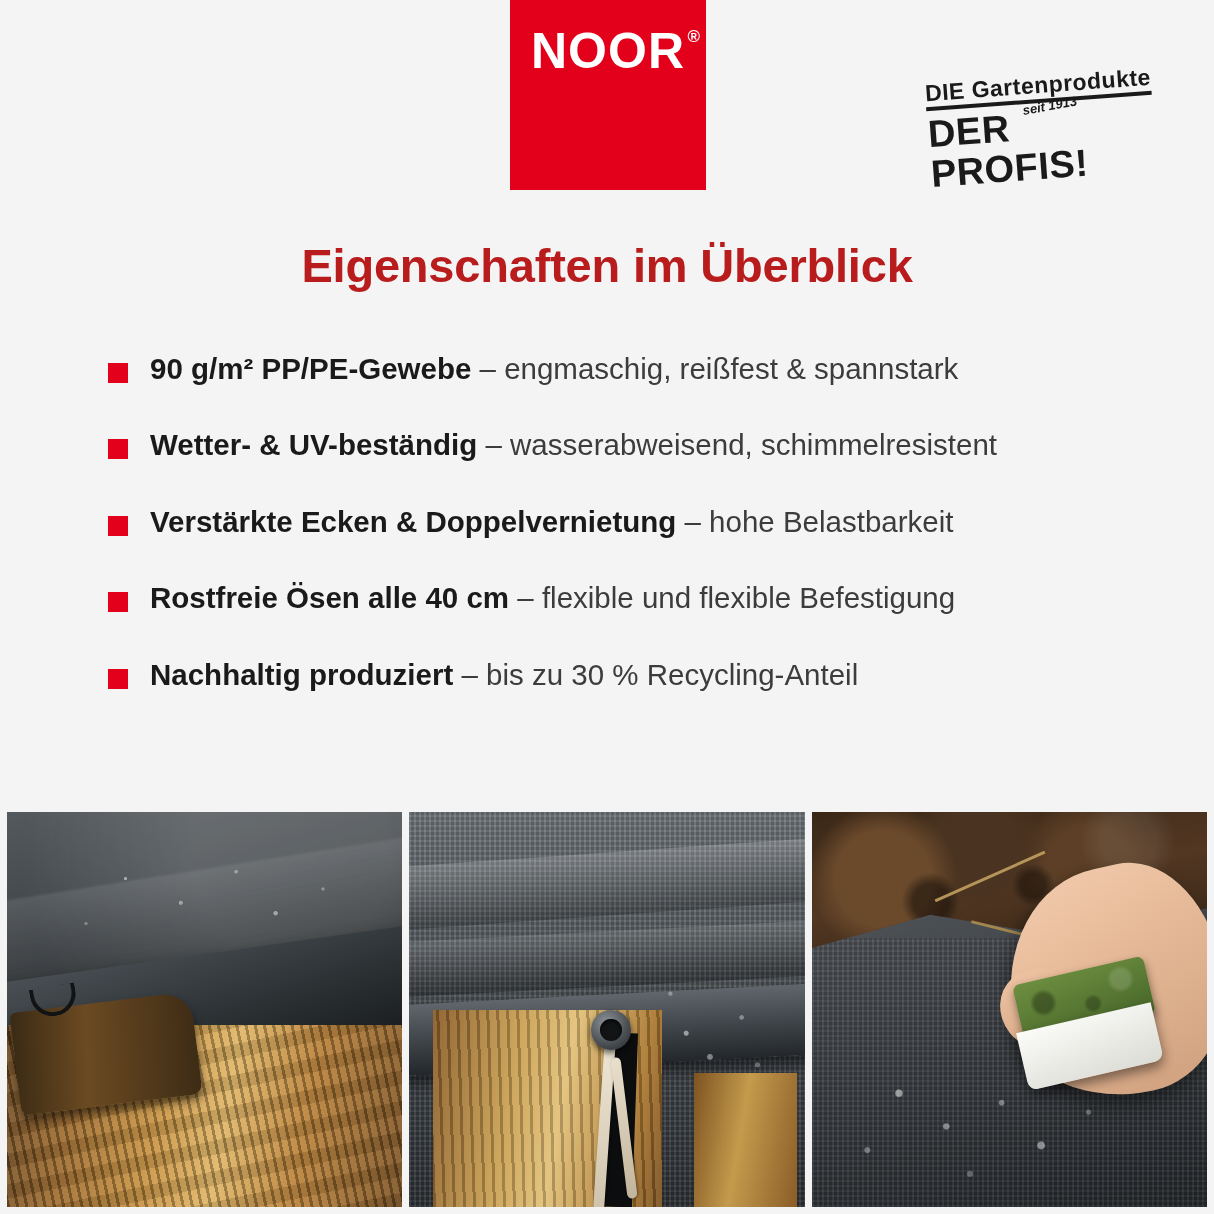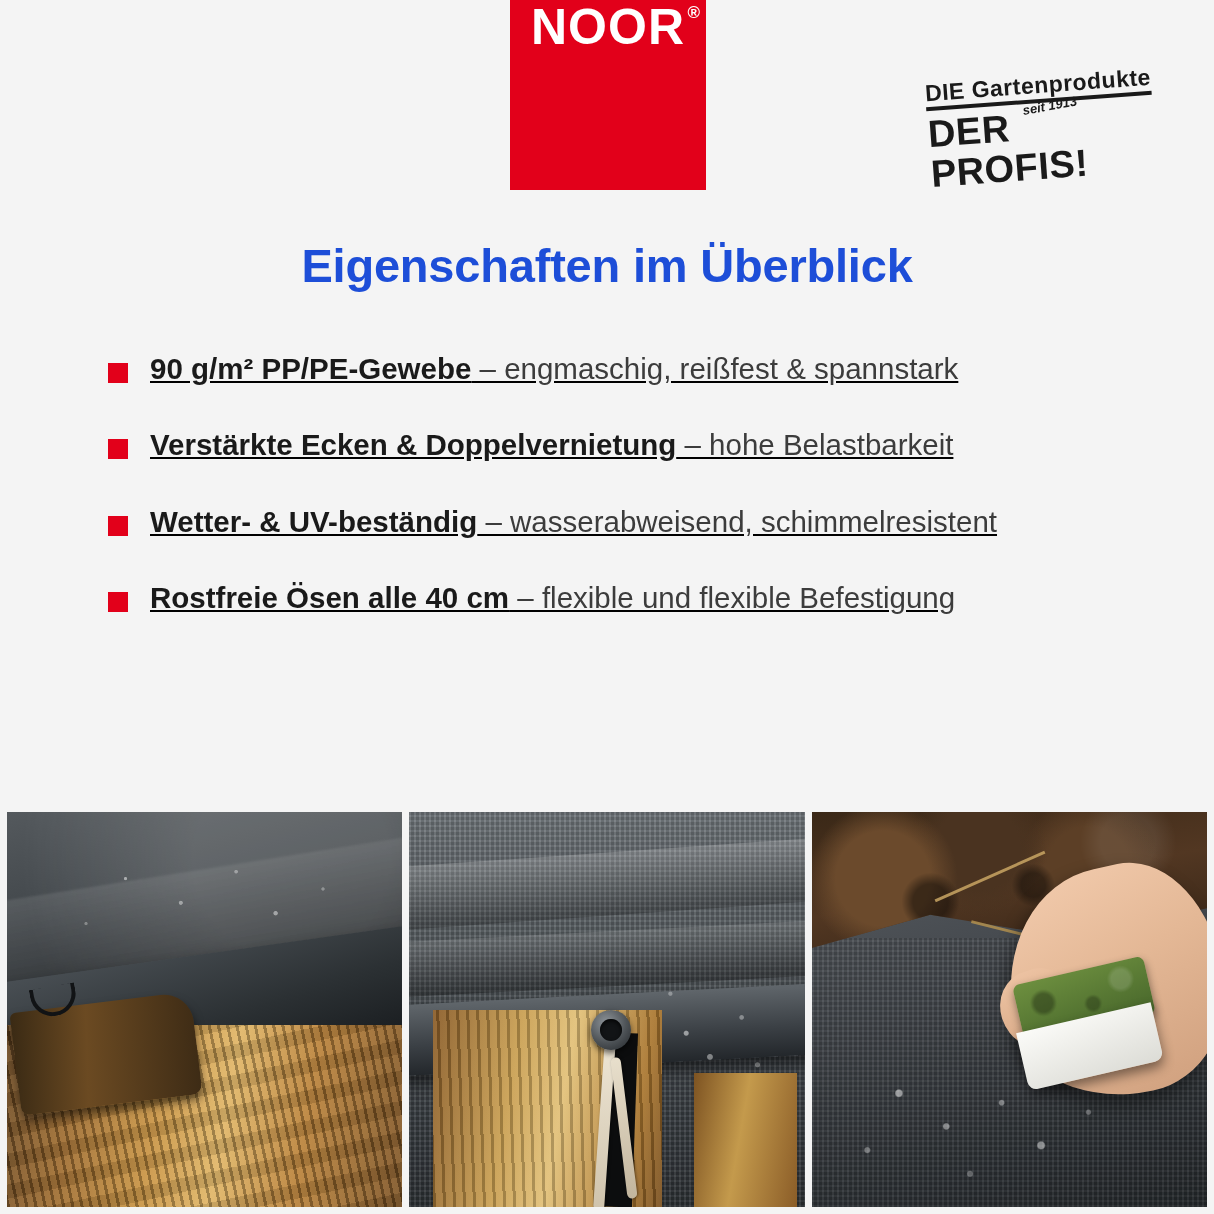--- a/index.html
+++ b/index.html
@@ -22,21 +22,21 @@
     background: #f4f4f4;
   }
   .logo-block {
     position: absolute;
     left: 510px; top: 0;
     width: 196px; height: 190px;
     background: #e2001a;
     display: flex;
     align-items: flex-start;
     justify-content: center;
-    padding-top: 2px;
+    padding-top: 26px;
   }
   .logo-word {
     color: #ffffff;
     font-size: 50px;
     font-weight: bold;
     letter-spacing: 1px;
     line-height: 1;
     position: relative;
   }
   .logo-reg {
@@ -81,35 +81,34 @@
     font-weight: bold;
     color: #1a1a1a;
     transform: rotate(-6deg);
   }
 
   
   .title {
     text-align: center;
     font-size: 47px;
     font-weight: bold;
-    color: #1d4ed8;
+    color: #b91c1c;
     margin-top: 42px;
     letter-spacing: -0.2px;
   }
 
   
   .features {
     margin: 58px 0 0 0;
     padding: 0 58px 0 108px;
   }
   .feature {
     display: flex;
     align-items: flex-start;
     margin-bottom: 41px;
-    text-decoration: underline;
   }
   .bullet {
     width: 20px; height: 20px;
     background: #e2001a;
     flex: 0 0 20px;
     margin-top: 12px;
     margin-right: 22px;
   }
   .feature-text {
     font-size: 29.5px;
@@ -446,38 +445,44 @@
     <div class="feature">
       <span class="bullet"></span>
       <div class="feature-text">
         <span class="strong">90 g/m² PP/PE-Gewebe</span><span> – engmaschig, reißfest &amp; spannstark</span>
       </div>
     </div>
 
     <div class="feature">
       <span class="bullet"></span>
       <div class="feature-text">
-        <span class="strong">Verstärkte Ecken &amp; Doppelvernietung</span><span> – hohe Belastbarkeit</span>
+        <span class="strong">Wetter- &amp; UV-beständig</span><span> – wasserabweisend, schimmelresistent</span>
       </div>
     </div>
 
     <div class="feature">
       <span class="bullet"></span>
       <div class="feature-text">
-        <span class="strong">Wetter- &amp; UV-beständig</span><span> – wasserabweisend, schimmelresistent</span>
+        <span class="strong">Verstärkte Ecken &amp; Doppelvernietung</span><span> – hohe Belastbarkeit</span>
       </div>
     </div>
 
     <div class="feature">
       <span class="bullet"></span>
       <div class="feature-text">
         <span class="strong">Rostfreie Ösen alle 40 cm</span><span> – flexible und flexible Befestigung</span>
       </div>
     </div>
 
+    <div class="feature">
+      <span class="bullet"></span>
+      <div class="feature-text">
+        <span class="strong">Nachhaltig produziert</span><span> – bis zu 30 % Recycling-Anteil</span>
+      </div>
+    </div>
 
   </div>
 
   <div class="photos">
 
     <div class="photo p1">
       <div class="p1-fold"></div>
       <div class="p1-fold2"></div>
       <div class="p1-tarpedge"></div>
       <div class="p1-drops"></div>

